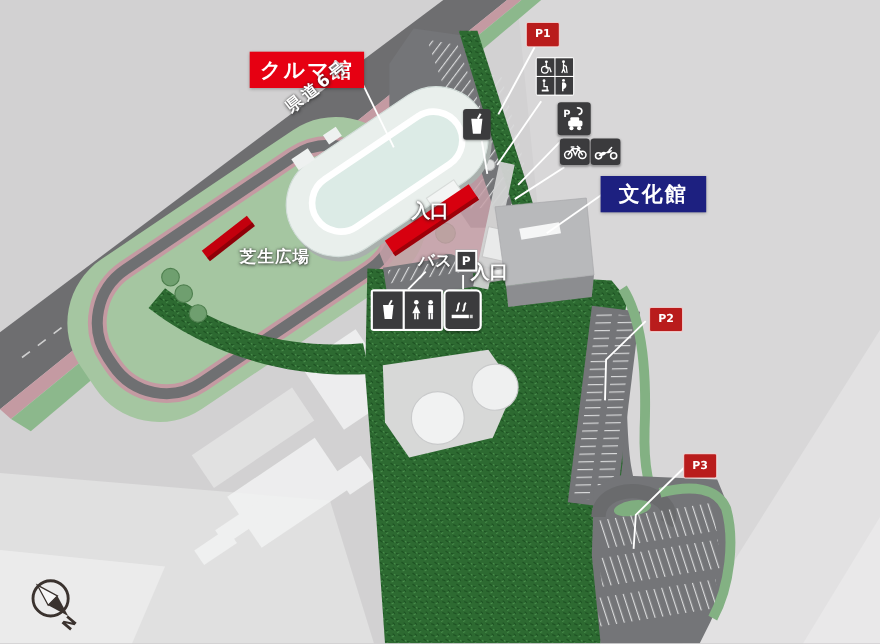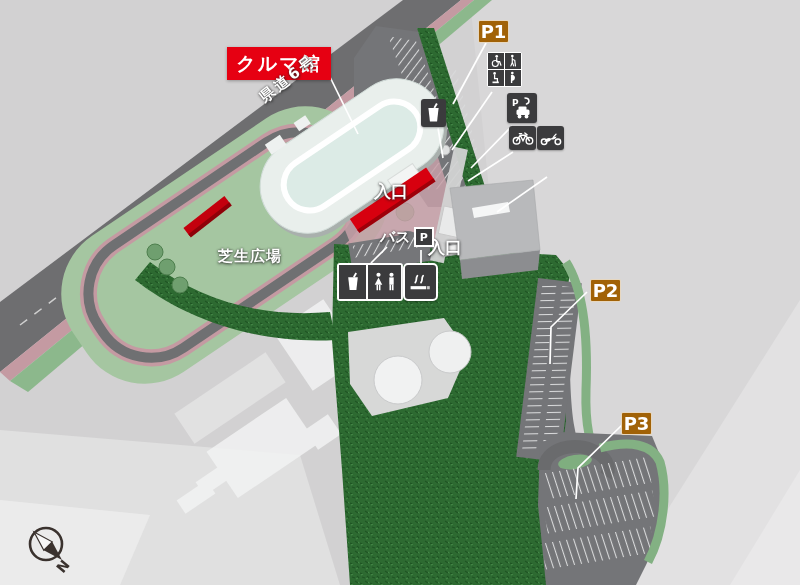--- a/index.html
+++ b/index.html
@@ -4,21 +4,21 @@
 <style>
   html,body{margin:0;padding:0;background:#d2d1d2;}
   .stage{position:relative;width:800px;height:585px;overflow:hidden;
          font-family:"DejaVu Sans","Liberation Sans",sans-serif;background:#d2d1d2;}
   .stage svg.map{position:absolute;left:0;top:0;}
   .ov{position:absolute;box-sizing:border-box;}
   .lbl-box{display:flex;align-items:center;justify-content:center;color:#fff;
            font-weight:bold;box-shadow:0 1px 3px rgba(0,0,0,.3);}
   .lbl-red{background:#e60012;font-size:19px;letter-spacing:2px;}
   .lbl-navy{background:#1d2080;font-size:19px;letter-spacing:2px;}
-  .plabel{background:#a16207;color:#fff;font-weight:bold;font-size:18px;
+  .plabel{background:#b91c1c;color:#fff;font-weight:bold;font-size:10px;
           display:flex;align-items:center;justify-content:center;border-radius:2px;
           border:1px solid rgba(255,255,255,.75);}
   .map-text{color:#fff;font-weight:bold;white-space:nowrap;
             text-shadow:0 1px 3px rgba(30,30,30,.85),0 0 2px rgba(30,30,30,.6);}
   .icon-box{background:#3b3b3d;border-radius:3px;display:flex;align-items:center;
             justify-content:center;box-shadow:0 1px 2px rgba(0,0,0,.3);}
   .icon-box svg{display:block;}
   .bordered{border:2px solid #fff;}
   .acc-grid{display:grid;grid-template-columns:16px 16px;grid-template-rows:16px 16px;
             gap:1px;background:#fff;border:1px solid #fff;border-radius:2px;}
@@ -199,34 +199,35 @@
     <path d="M547,177 L497,212"></path>
     <path d="M371,263 L387,247"></path>
     <path d="M421,263 L421,250"></path>
     <path d="M587,292 L551,327 L550,364"></path>
     <path d="M622,425 L578,468 L576,499"></path>
   </g>
 </svg>
 
 <div class="ov lbl-box lbl-red" style="left:227px;top:47px;width:104px;height:33px;">クルマ館</div>
 
+<div class="ov lbl-box lbl-navy" style="left:546px;top:160px;width:96px;height:33px;">文化館</div>
 
 <div class="ov plabel" style="left:478px;top:20px;width:31px;height:23px;">P1</div>
 <div class="ov plabel" style="left:590px;top:279px;width:31px;height:23px;">P2</div>
 <div class="ov plabel" style="left:621px;top:412px;width:31px;height:23px;">P3</div>
 
 <div class="ov map-text" style="left:374px;top:180px;font-size:17px;">入口</div>
 <div class="ov map-text" style="left:428px;top:236px;font-size:17px;">入口</div>
 
 <div class="ov busline" style="left:380px;top:227px;">
   <span class="map-text" style="font-size:15px;">バス</span>
   <span class="bus-pbox">P</span>
 </div>
 
-<div class="ov map-text" style="left:218px;top:224px;font-size:15px;letter-spacing:1px;margin-top:23px;">芝生広場</div>
+<div class="ov map-text" style="left:218px;top:224px;font-size:15px;letter-spacing:1px;">芝生広場</div>
 
 <div class="ov map-text" style="left:256px;top:92px;font-size:15px;letter-spacing:3px;transform:rotate(-38deg);transform-origin:left top;">県道6号</div>
 
 <div class="ov icon-box" style="left:421px;top:99px;width:25px;height:28px;">
   <svg width="17" height="22" viewBox="0 0 20 24" fill="#fff" stroke="none">
     <path d="M4,6 L16,6 L14.2,22 L5.8,22 Z"></path>
     <line x1="11" y1="6" x2="14" y2="0.8" stroke="#fff" stroke-width="2.2"></line>
   </svg>
 </div>
 

